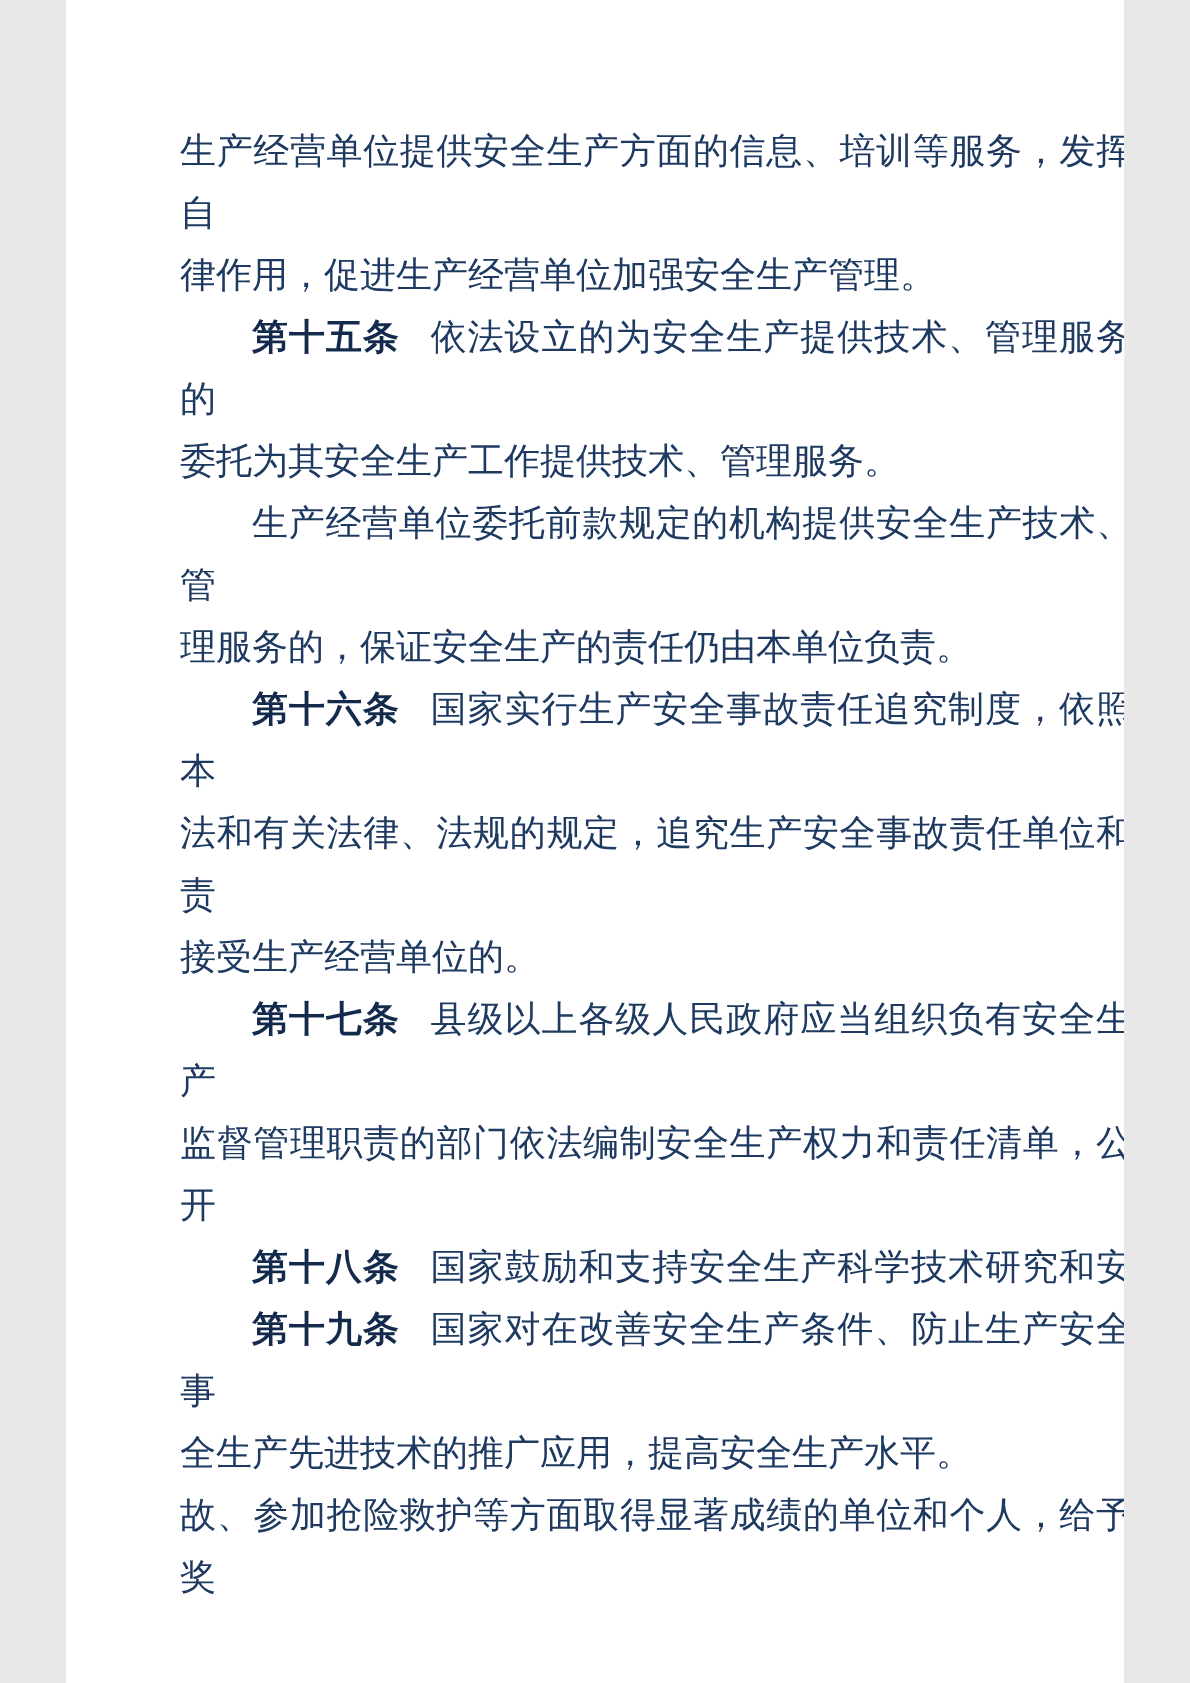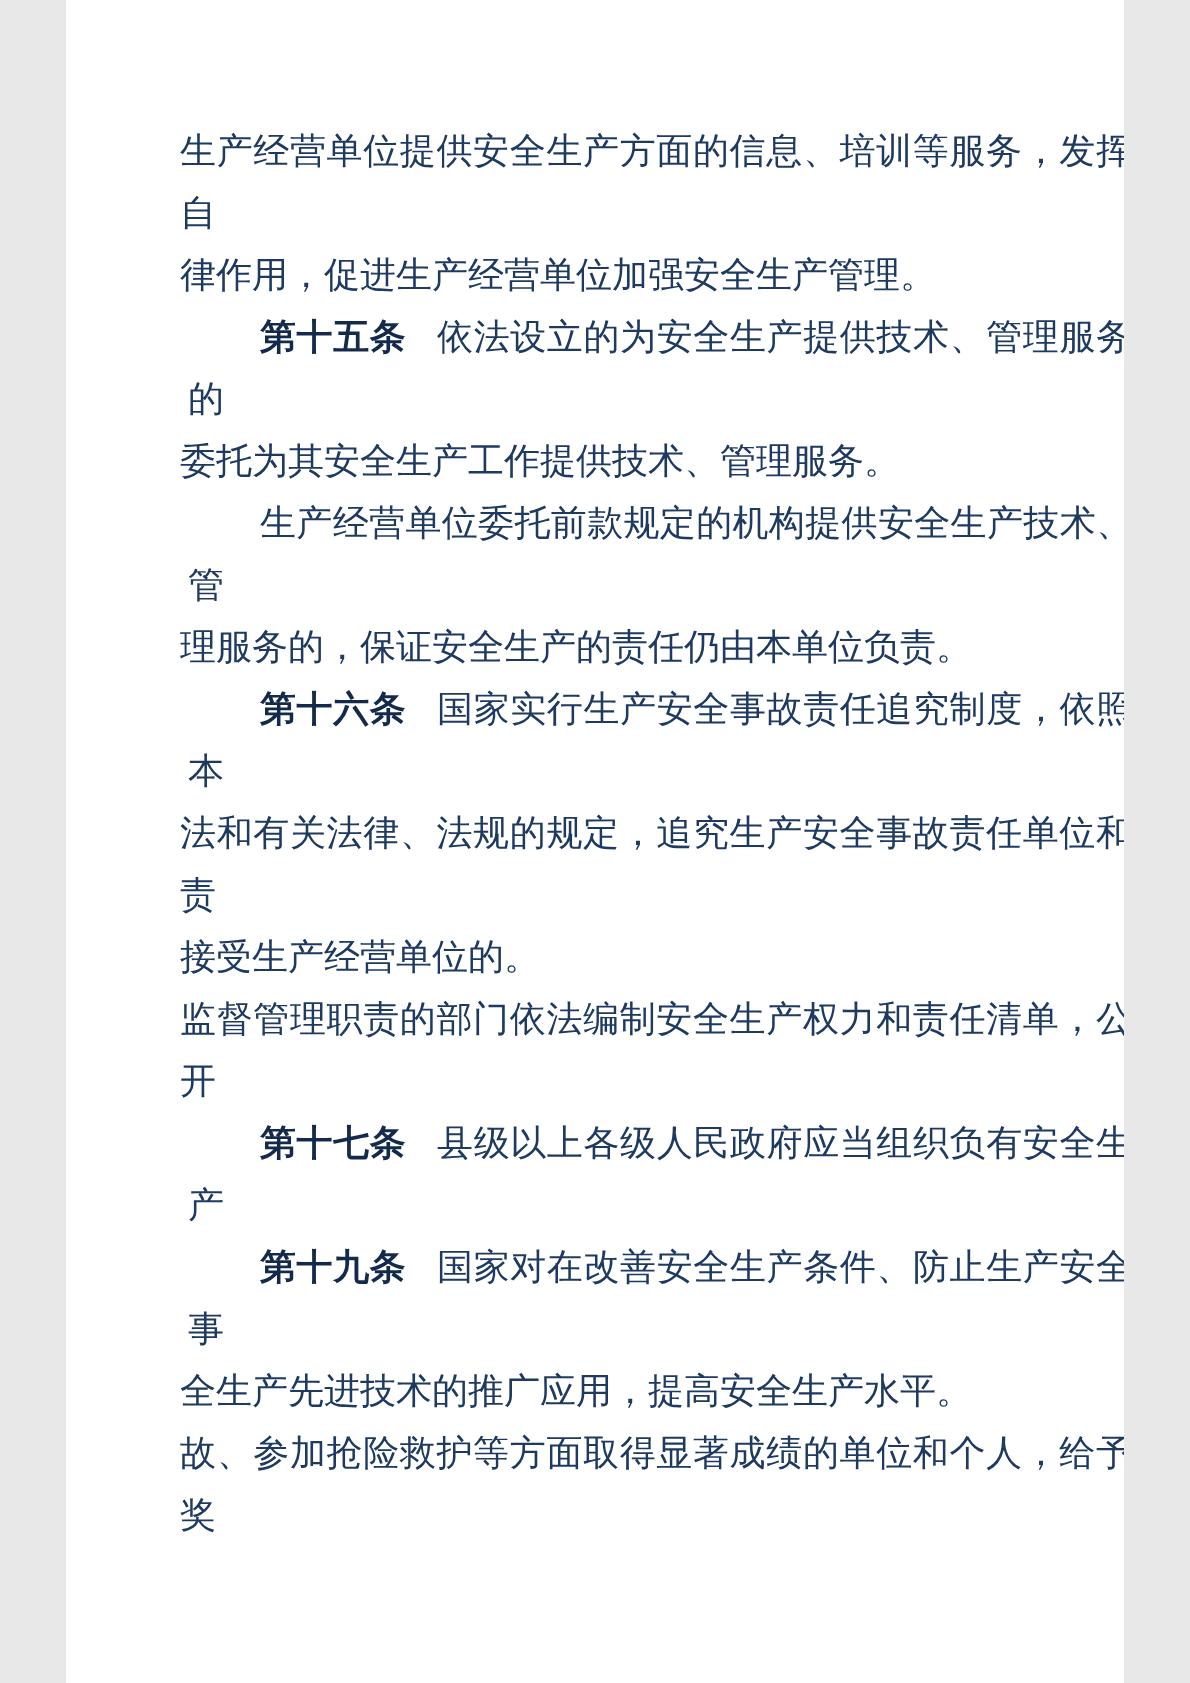--- a/index.html
+++ b/index.html
@@ -21,21 +21,21 @@
   .line {
     font-size: 36px;
     line-height: 62px;
     color: #1e3a61;
     text-align: justify;
     text-align-last: justify;
     text-justify: inter-character;
     white-space: normal;
   }
   .line.para-end { text-align-last: left; font-family: Liberation Serif, serif; }
-  .line.indent { text-indent: 2em; margin-left: 8px; }
+  .line.indent { text-indent: 2em; }
   .artnum {
     font-family: "Liberation Sans", "DejaVu Sans", sans-serif;
     font-weight: 700;
     color: #142a4c;
     margin-right: 0.85em;
   }
   .pagenum {
     position: absolute;
     left: 1060px;
     top: 1606px;
@@ -52,20 +52,21 @@
   <main class="textblock" id="textblock">
       <div class="line"><span>生产经营单位提供安全生产方面的信息、培训等服务，发挥自</span></div>
       <div class="line para-end"><span>律作用，促进生产经营单位加强安全生产管理。</span></div>
       <div class="line indent"><b class="artnum">第十五条</b><span>依法设立的为安全生产提供技术、管理服务的</span></div>
       <div class="line para-end"><span>委托为其安全生产工作提供技术、管理服务。</span></div>
       <div class="line indent"><span>生产经营单位委托前款规定的机构提供安全生产技术、管</span></div>
       <div class="line para-end"><span>理服务的，保证安全生产的责任仍由本单位负责。</span></div>
       <div class="line indent"><b class="artnum">第十六条</b><span>国家实行生产安全事故责任追究制度，依照本</span></div>
       <div class="line"><span>法和有关法律、法规的规定，追究生产安全事故责任单位和责</span></div>
       <div class="line para-end"><span>接受生产经营单位的。</span></div>
+      <div class="line indent"><b class="artnum">第十七条</b><span>县级以上各级人民政府应当组织负有安全生产</span></div>
       <div class="line"><span>监督管理职责的部门依法编制安全生产权力和责任清单，公开</span></div>
-      <div class="line indent"><b class="artnum">第十七条</b><span>县级以上各级人民政府应当组织负有安全生产</span></div>
+      <div class="line indent"><b class="artnum">第十八条</b><span>国家鼓励和支持安全生产科学技术研究和安</span></div>
       <div class="line indent"><b class="artnum">第十九条</b><span>国家对在改善安全生产条件、防止生产安全事</span></div>
       <div class="line para-end"><span>全生产先进技术的推广应用，提高安全生产水平。</span></div>
       <div class="line"><span>故、参加抢险救护等方面取得显著成绩的单位和个人，给予奖</span></div>
     </main>
   <div class="pagenum">8</div>
 </div>
 
 </body></html>

